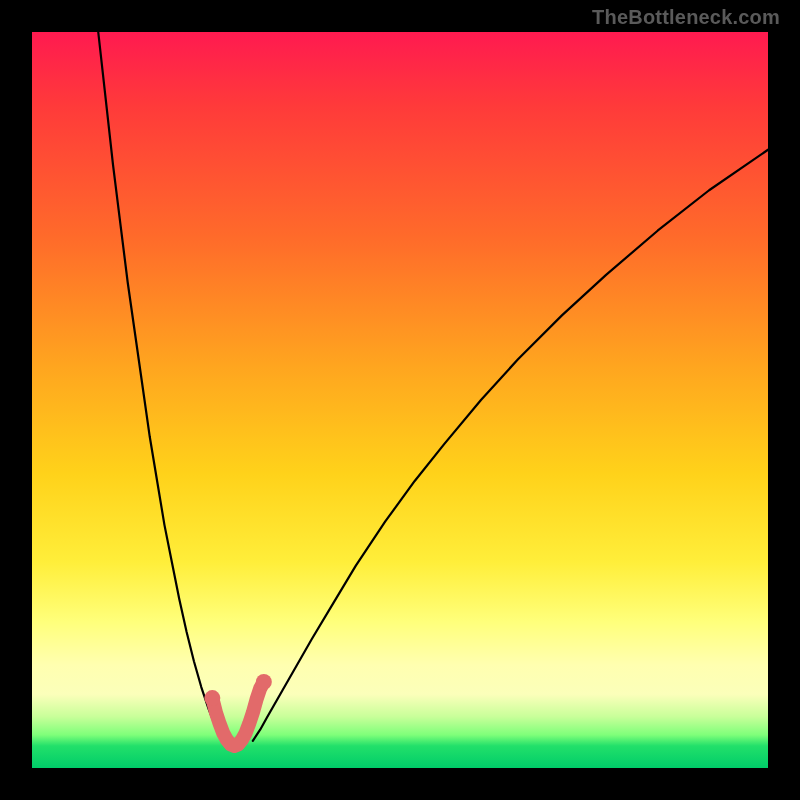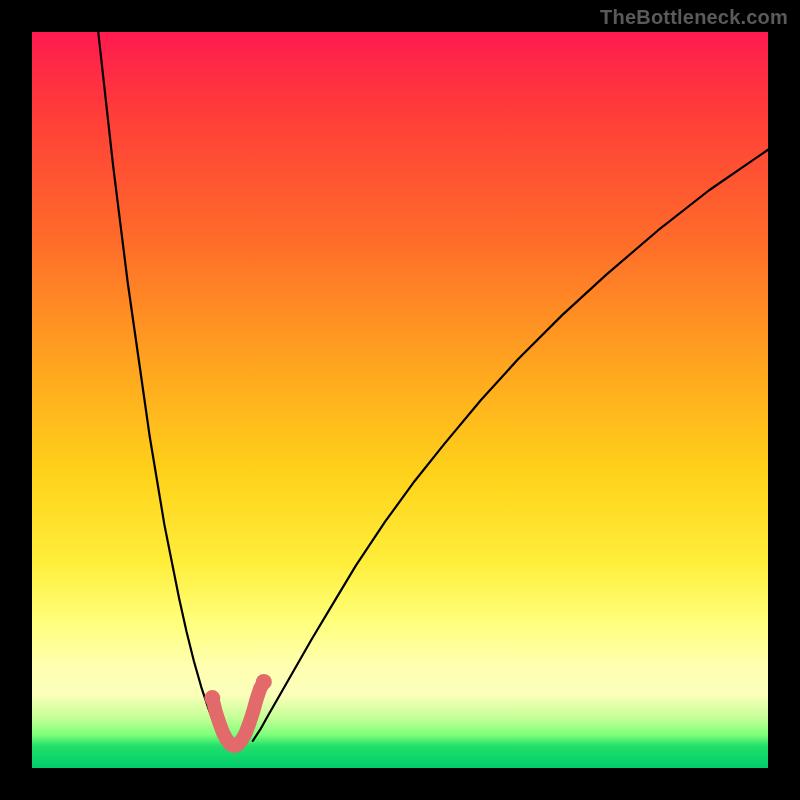--- a/index.html
+++ b/index.html
@@ -38,21 +38,21 @@
       #fbffba 90%,
       #c9ff9a 93%,
       #7fff7a 95.5%,
       #22e06a 97%,
       #00cc69 100%
     );
   }
   .attribution {
     position: absolute;
     top: 6px;
-    right: 12px;
+    right: 20px;
     font-family: Arial, Helvetica, sans-serif;
     font-size: 20px;
     font-weight: 600;
     color: #5a5a5a;
     letter-spacing: 0.2px;
   }
   svg.curve {
     position: absolute;
     left: 0;
     top: 0;

